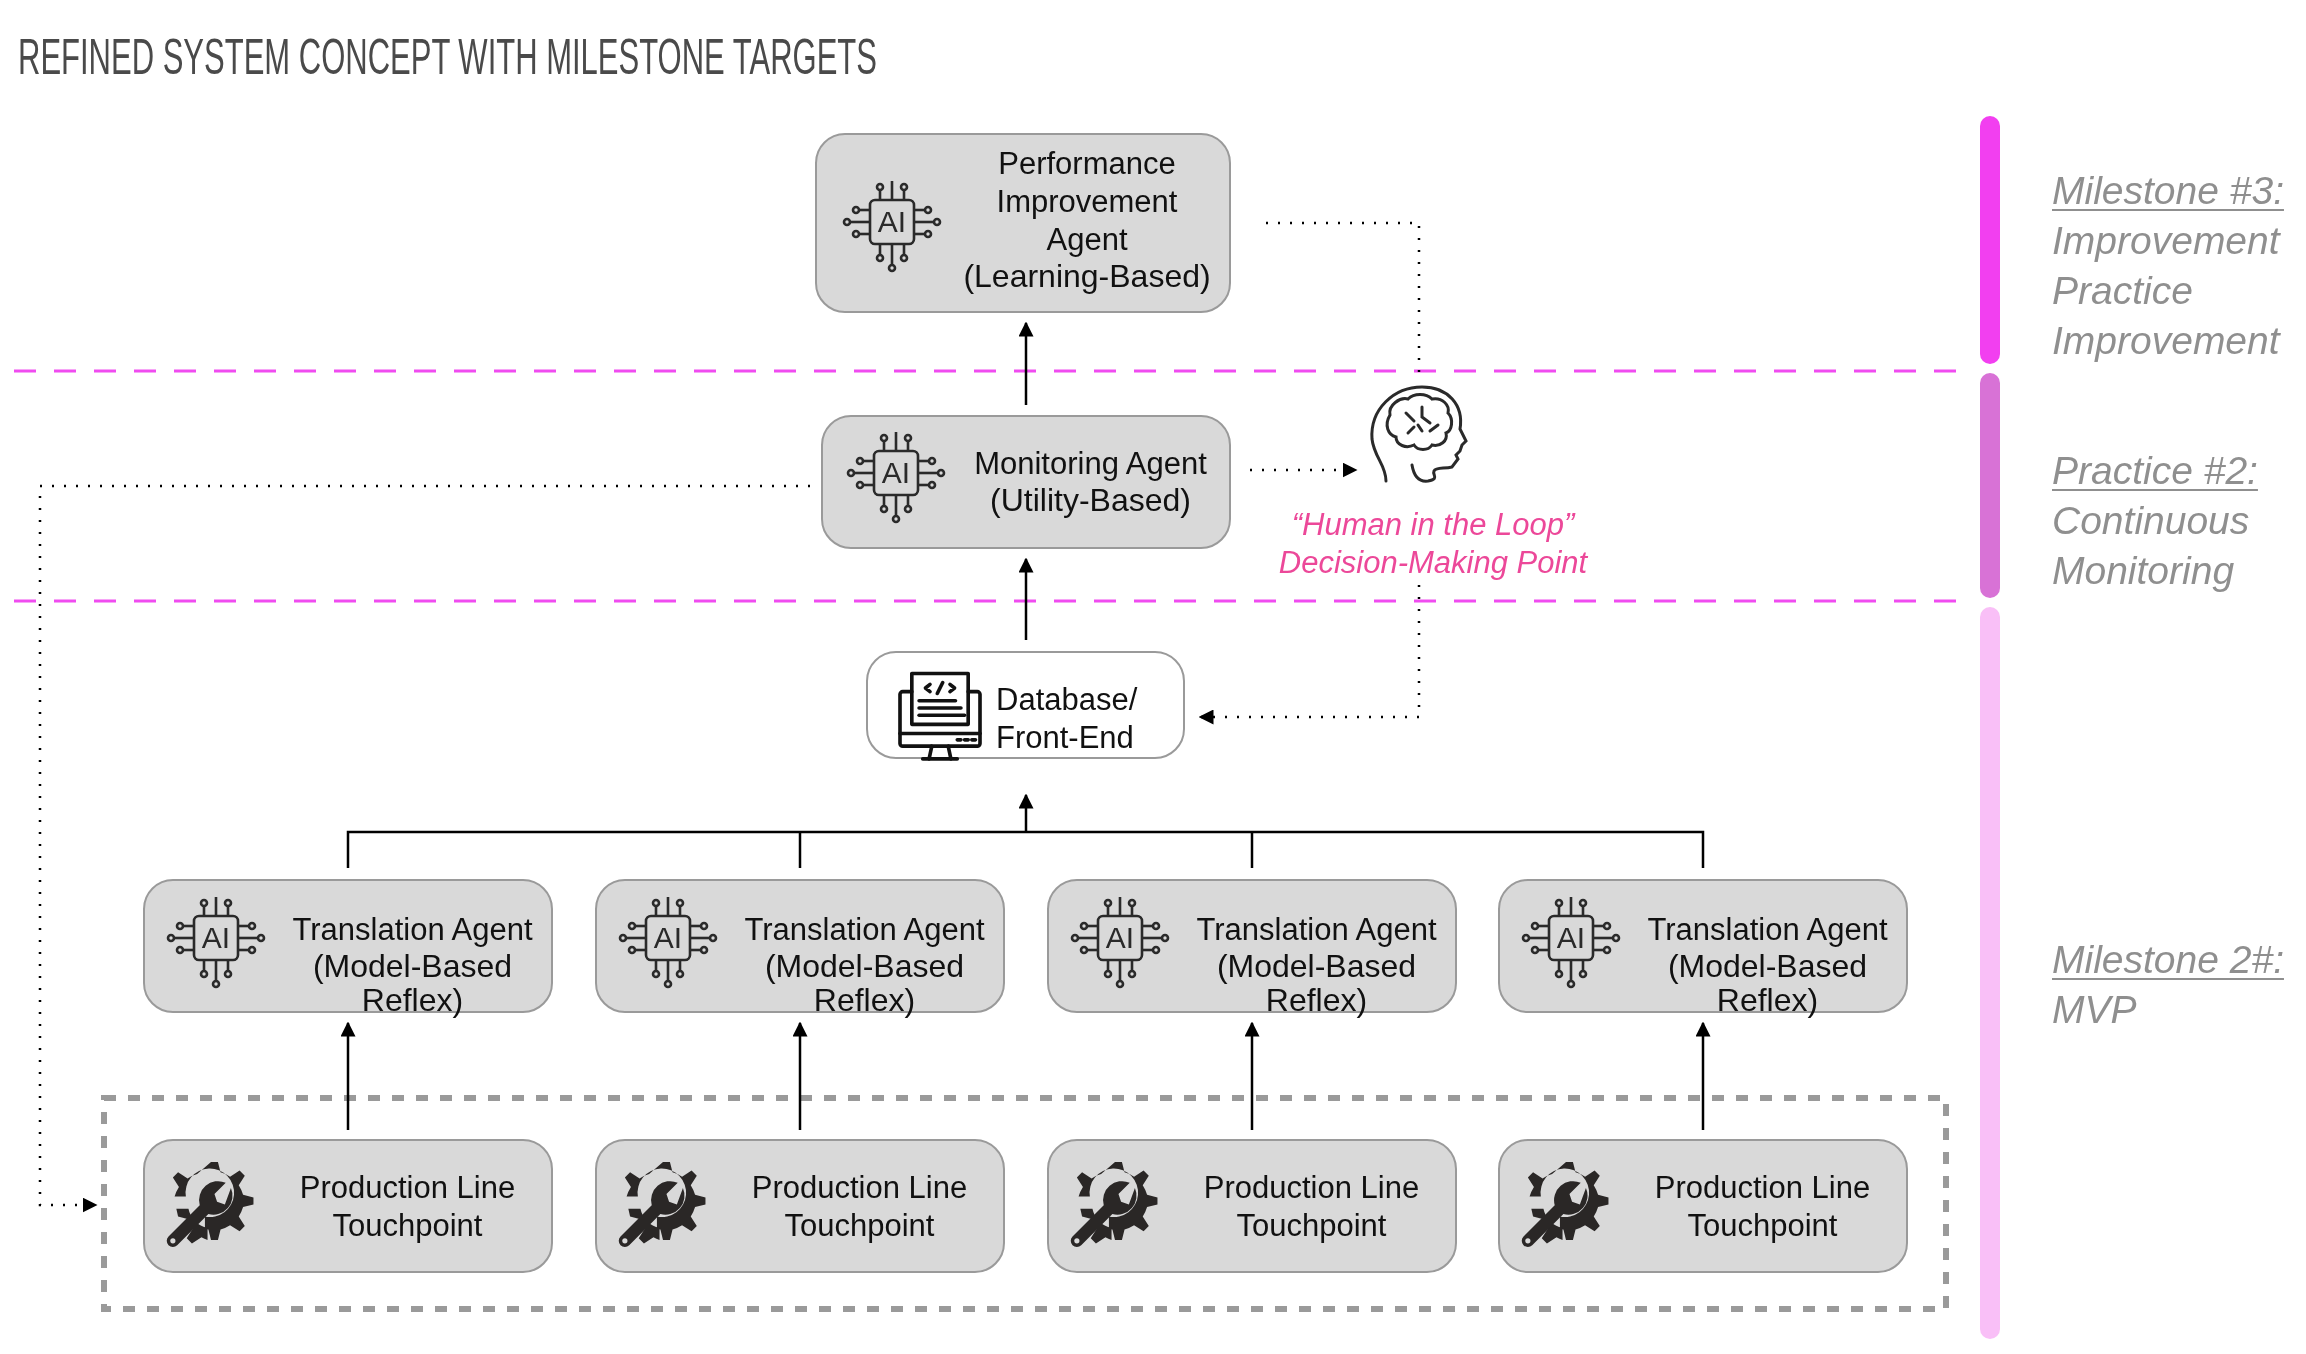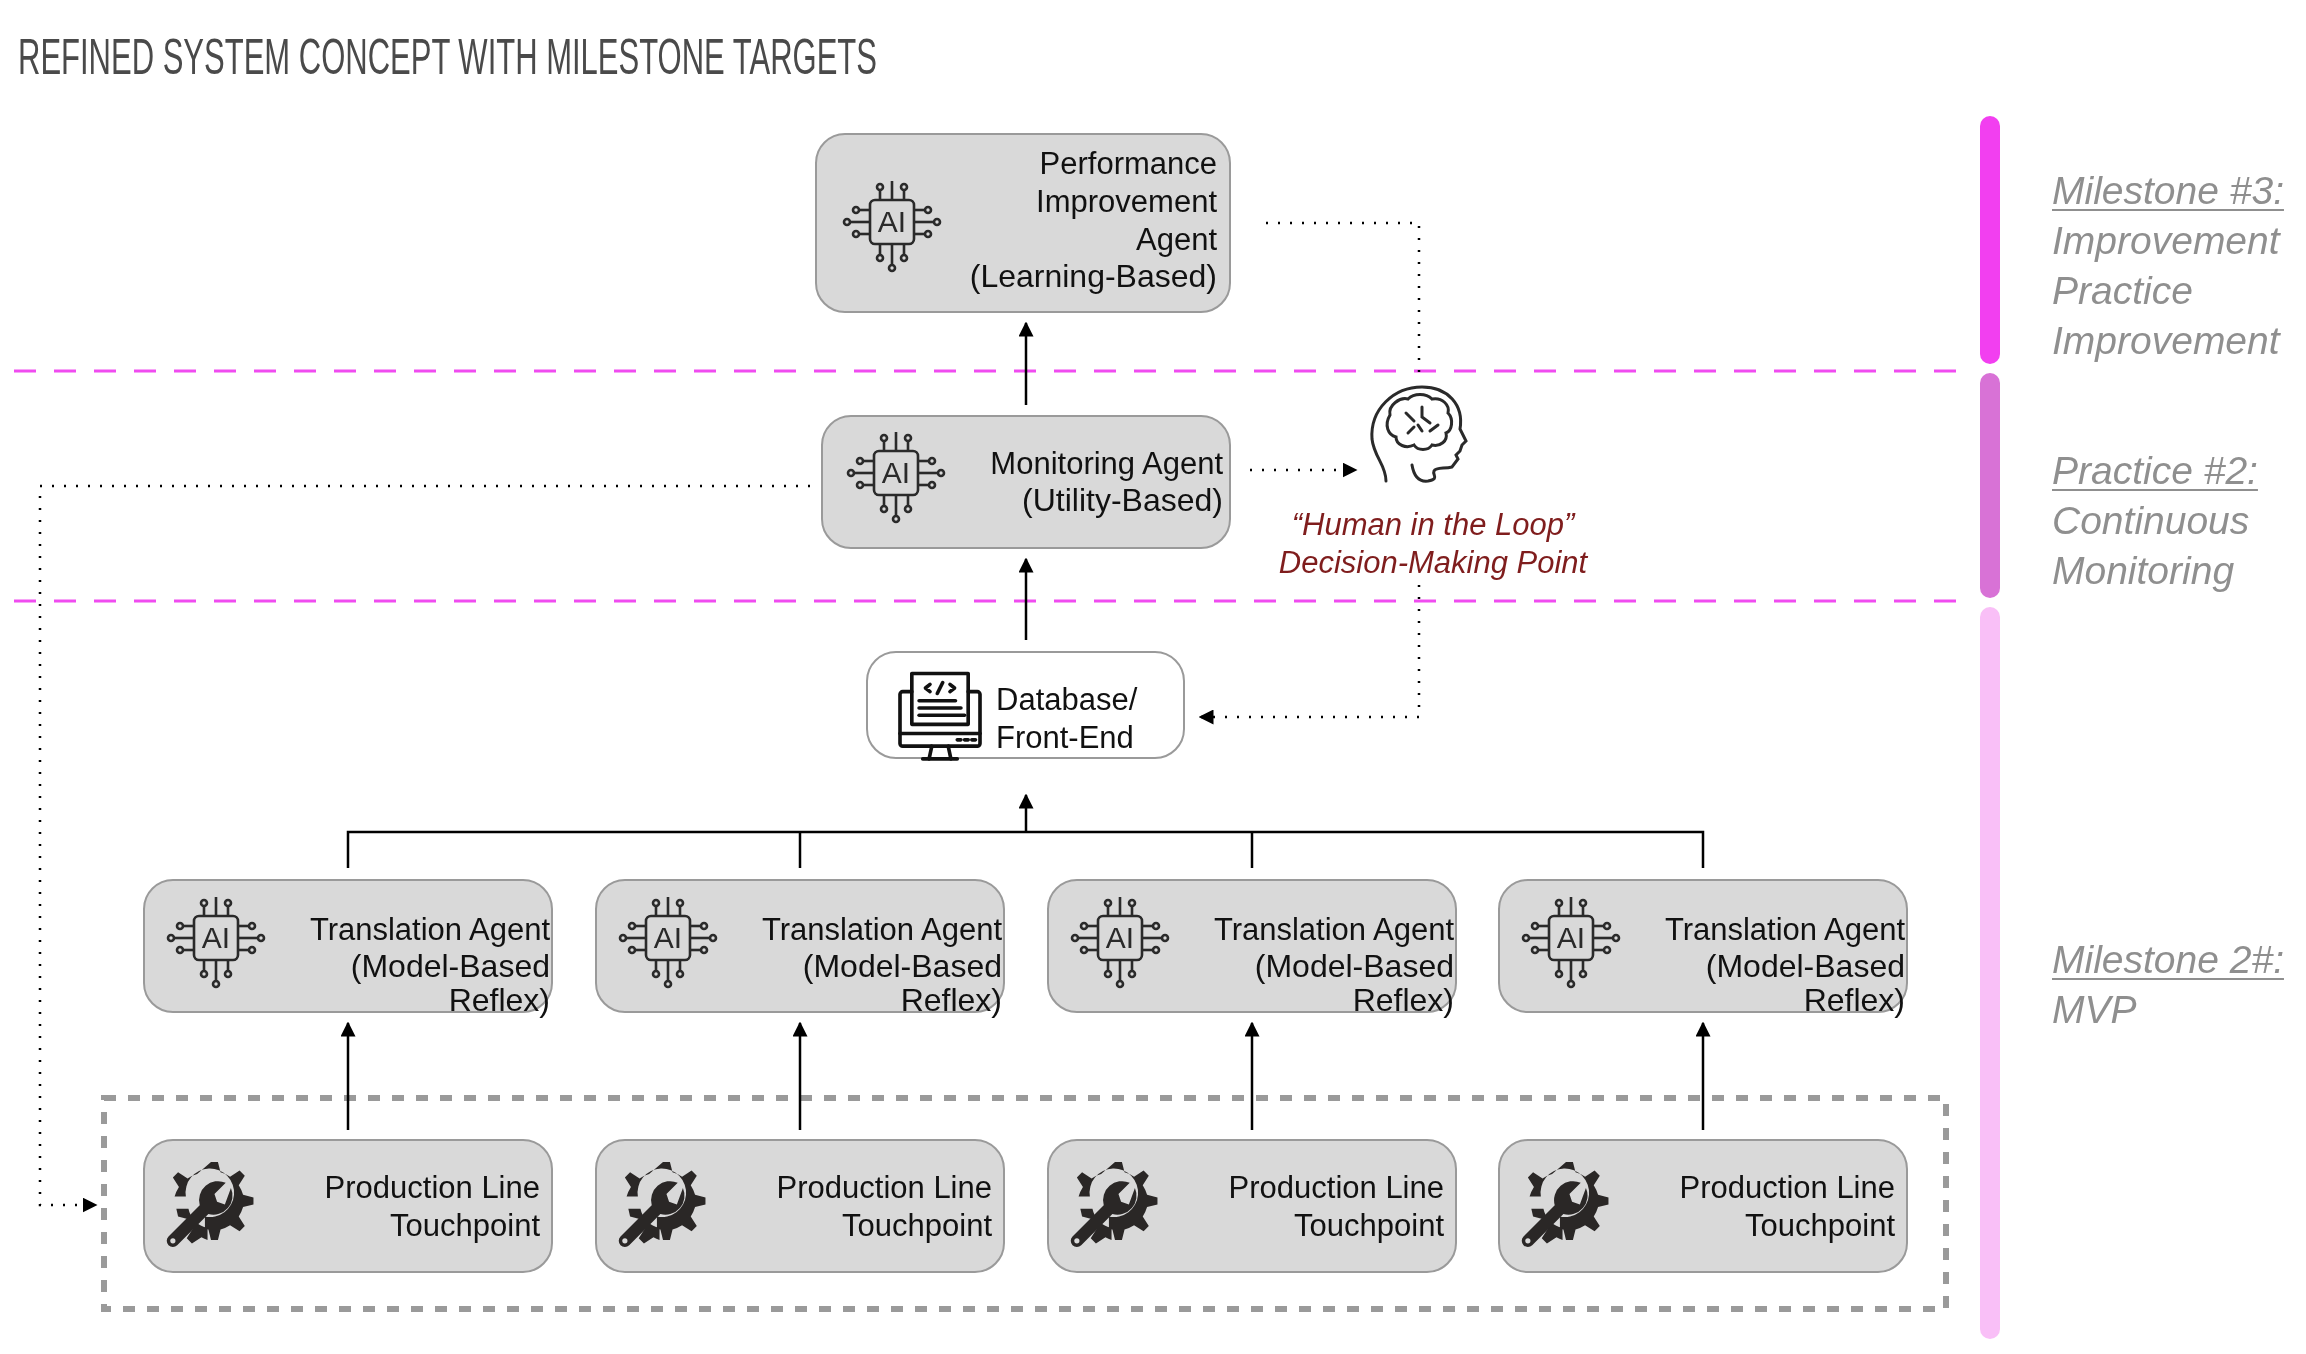--- a/index.html
+++ b/index.html
@@ -2,24 +2,24 @@
 <html><head>
 <meta charset="utf-8">
 <style>
   html, body { margin: 0; padding: 0; background: #ffffff; }
   body { width: 2306px; height: 1354px; position: relative; overflow: hidden; font-family: "Liberation Sans", sans-serif; }
   #canvas { position: absolute; left: 0; top: 0; }
   .page-title { position: absolute; left: 18px; top: 28px; font-family: "Liberation Sans", sans-serif; font-size: 50px; color: #4a4a4a; letter-spacing: 0px; transform: scaleX(0.62); transform-origin: left top; white-space: nowrap; font-weight: normal; }
   .box { position: absolute; box-sizing: border-box; border: 2.5px solid #9a9a9a; border-radius: 30px; background: #d9d9d9; }
   .box.white { background: #ffffff; }
   .box .icon { position: absolute; }
-  .box .text { position: absolute; text-align: right; color: #111; font-family: "Liberation Sans", sans-serif; }
+  .box .text { position: absolute; text-align: center; color: #111; font-family: "Liberation Sans", sans-serif; }
   .t-main { font-size: 31px; line-height: 38px; display: block; }
   .t-sub { font-size: 32px; line-height: 34px; display: block; }
-  .human-label { position: absolute; width: 400px; text-align: center; font-style: italic; font-size: 31px; line-height: 38px; color: #7f1d1d; }
+  .human-label { position: absolute; width: 400px; text-align: center; font-style: italic; font-size: 31px; line-height: 38px; color: #ec4899; }
   .milestone { position: absolute; left: 2052px; color: #8f8f8f; font-style: italic; font-size: 39px; line-height: 50px; font-family: "Liberation Sans", sans-serif; margin-top: 40px; }
   .milestone .ms-head { text-decoration: underline; text-decoration-thickness: 2px; text-underline-offset: 5px; display: block; }
   .milestone .ms-line { display: block; }
   .ms-bar { position: absolute; left: 1980px; width: 20px; border-radius: 10px; }
 </style>
 </head>
 <body>
 
 <svg id="canvas" width="2306" height="1354" viewBox="0 0 2306 1354" xmlns="http://www.w3.org/2000/svg">
   <defs>

